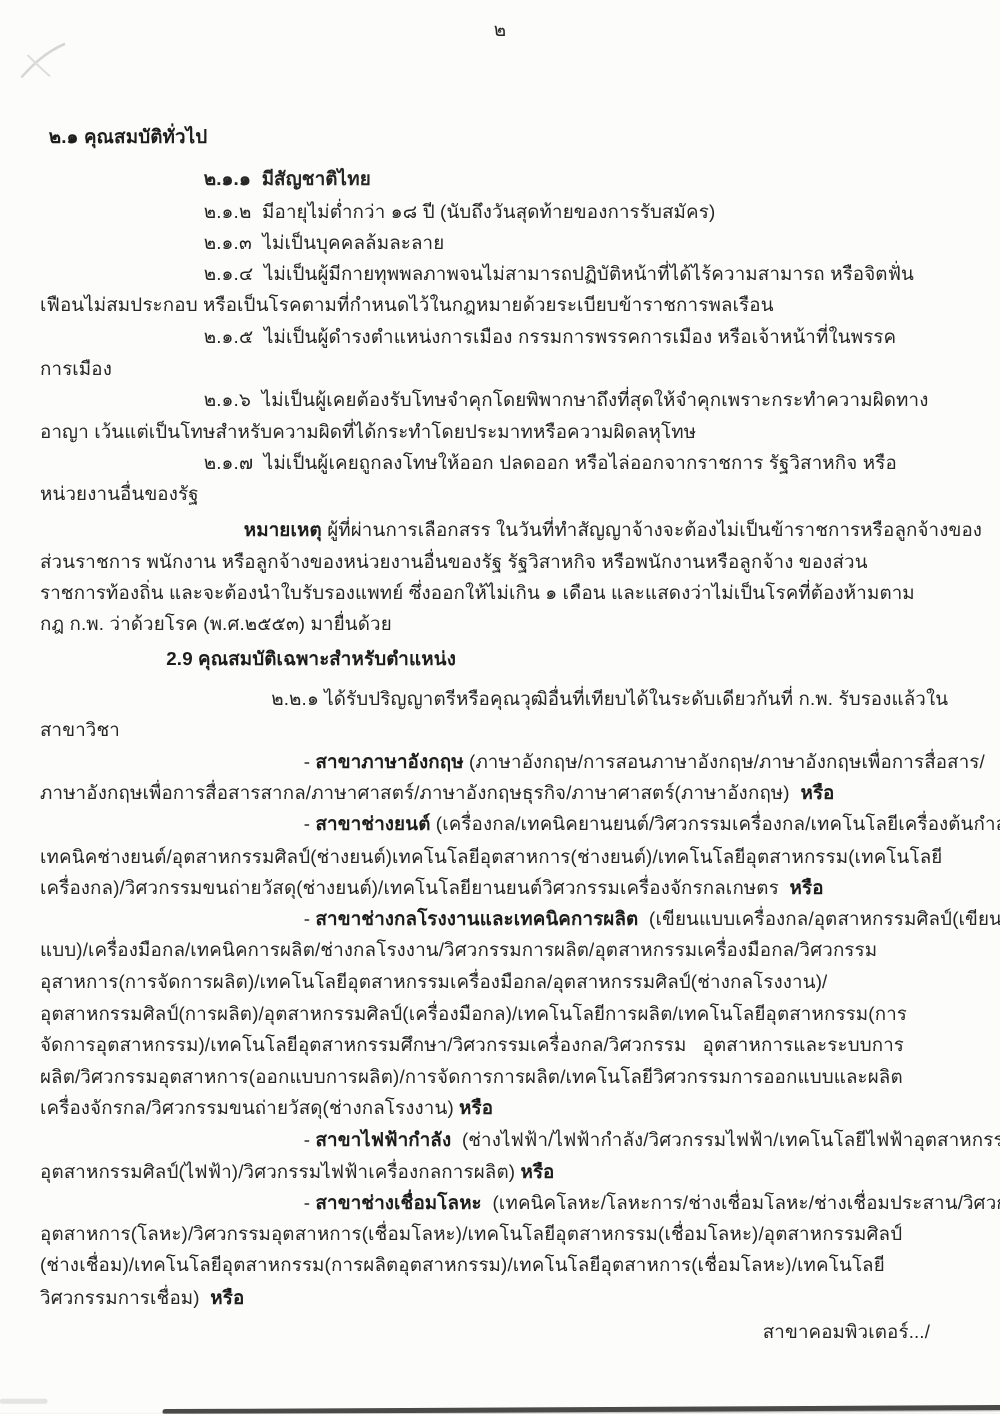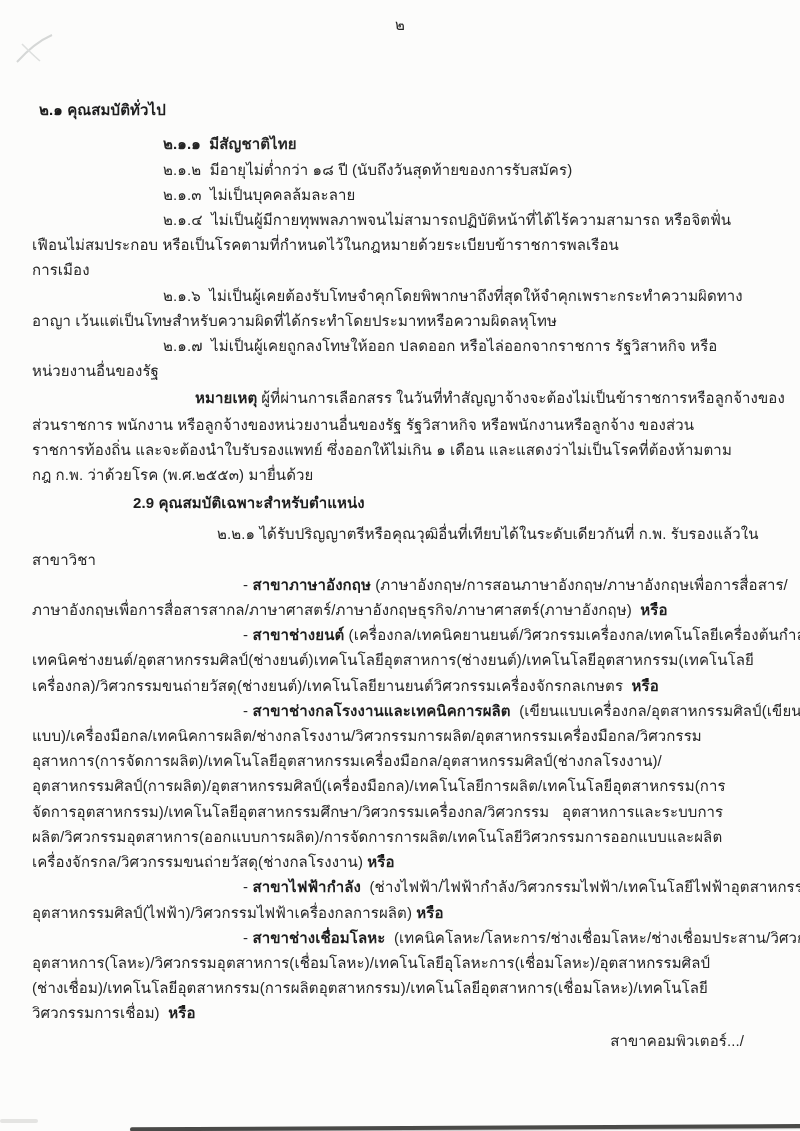--- a/index.html
+++ b/index.html
@@ -29,21 +29,21 @@
   .t-heading{padding-left:133px;}
   .t-item{padding-left:163px;}
   .t-cont{padding-left:32px;}
   .t-note{padding-left:195px;}
   .t-sub{padding-left:217px;}
   .t-dash{padding-left:243px;}
   .t-footer{text-align:right;padding-right:56px;}
   
   [data-name="section-2-1-heading"]{margin-top:60px;padding-left:39px;}
   [data-name="item-2-1-1"]{margin-top:9px;font-weight:bold;}
-  [data-name="note-line-1"]{margin-top:3px;font-family:Liberation Serif, serif;}
+  [data-name="note-line-1"]{margin-top:3px;}
   [data-name="section-2-2-heading"]{margin-top:3px;}
   [data-name="item-2-2-1"]{margin-top:6px;}
   [data-name="footer-continuation"]{margin-top:2px;}
   
   .scan-edge{
     position:absolute;
     left:130px;right:-6px;bottom:3px;
     height:4px;
     background:#4a4a48;
     border-radius:2px;
@@ -73,20 +73,21 @@
   </svg>
 
   <div class="content" data-name="document-lines">
       <div class="line t-center" data-name="page-number"><span class="seg" data-name="text-run">๒</span></div>
       <div class="line t-heading" data-name="section-2-1-heading"><span class="seg b" data-name="bold-text-run">๒.๑ คุณสมบัติทั่วไป</span></div>
       <div class="line t-item" data-name="item-2-1-1"><span class="seg" data-name="text-run">๒.๑.๑  มีสัญชาติไทย</span></div>
       <div class="line t-item" data-name="item-2-1-2"><span class="seg" data-name="text-run">๒.๑.๒  มีอายุไม่ต่ำกว่า ๑๘ ปี (นับถึงวันสุดท้ายของการรับสมัคร)</span></div>
       <div class="line t-item" data-name="item-2-1-3"><span class="seg" data-name="text-run">๒.๑.๓  ไม่เป็นบุคคลล้มละลาย</span></div>
       <div class="line t-item" data-name="item-2-1-4"><span class="seg" data-name="text-run">๒.๑.๔  ไม่เป็นผู้มีกายทุพพลภาพจนไม่สามารถปฏิบัติหน้าที่ได้ไร้ความสามารถ หรือจิตฟั่น</span></div>
       <div class="line t-cont" data-name="item-2-1-4-cont"><span class="seg" data-name="text-run">เฟือนไม่สมประกอบ หรือเป็นโรคตามที่กำหนดไว้ในกฎหมายด้วยระเบียบข้าราชการพลเรือน</span></div>
+      <div class="line t-item" data-name="item-2-1-5"><span class="seg" data-name="text-run">๒.๑.๕  ไม่เป็นผู้ดำรงตำแหน่งการเมือง กรรมการพรรคการเมือง หรือเจ้าหน้าที่ในพรรค</span></div>
       <div class="line t-cont" data-name="item-2-1-5-cont"><span class="seg" data-name="text-run">การเมือง</span></div>
       <div class="line t-item" data-name="item-2-1-6"><span class="seg" data-name="text-run">๒.๑.๖  ไม่เป็นผู้เคยต้องรับโทษจำคุกโดยพิพากษาถึงที่สุดให้จำคุกเพราะกระทำความผิดทาง</span></div>
       <div class="line t-cont" data-name="item-2-1-6-cont"><span class="seg" data-name="text-run">อาญา เว้นแต่เป็นโทษสำหรับความผิดที่ได้กระทำโดยประมาทหรือความผิดลหุโทษ</span></div>
       <div class="line t-item" data-name="item-2-1-7"><span class="seg" data-name="text-run">๒.๑.๗  ไม่เป็นผู้เคยถูกลงโทษให้ออก ปลดออก หรือไล่ออกจากราชการ รัฐวิสาหกิจ หรือ</span></div>
       <div class="line t-cont" data-name="item-2-1-7-cont"><span class="seg" data-name="text-run">หน่วยงานอื่นของรัฐ</span></div>
       <div class="line t-note" data-name="note-line-1"><span class="seg b" data-name="bold-text-run">หมายเหตุ</span><span class="seg" data-name="text-run"> ผู้ที่ผ่านการเลือกสรร ในวันที่ทำสัญญาจ้างจะต้องไม่เป็นข้าราชการหรือลูกจ้างของ</span></div>
       <div class="line t-cont" data-name="note-line-2"><span class="seg" data-name="text-run">ส่วนราชการ พนักงาน หรือลูกจ้างของหน่วยงานอื่นของรัฐ รัฐวิสาหกิจ หรือพนักงานหรือลูกจ้าง ของส่วน</span></div>
       <div class="line t-cont" data-name="note-line-3"><span class="seg" data-name="text-run">ราชการท้องถิ่น และจะต้องนำใบรับรองแพทย์ ซึ่งออกให้ไม่เกิน ๑ เดือน และแสดงว่าไม่เป็นโรคที่ต้องห้ามตาม</span></div>
       <div class="line t-cont" data-name="note-line-4"><span class="seg" data-name="text-run">กฎ ก.พ. ว่าด้วยโรค (พ.ศ.๒๕๕๓) มายื่นด้วย</span></div>
       <div class="line t-heading" data-name="section-2-2-heading"><span class="seg b" data-name="bold-text-run">2.9 คุณสมบัติเฉพาะสำหรับตำแหน่ง</span></div>
@@ -100,21 +101,21 @@
       <div class="line t-dash" data-name="field-machine-shop-line-1"><span class="seg" data-name="text-run">- </span><span class="seg b" data-name="bold-text-run">สาขาช่างกลโรงงานและเทคนิคการผลิต</span><span class="seg" data-name="text-run">  (เขียนแบบเครื่องกล/อุตสาหกรรมศิลป์(เขียน</span></div>
       <div class="line t-cont" data-name="field-machine-shop-line-2"><span class="seg" data-name="text-run">แบบ)/เครื่องมือกล/เทคนิคการผลิต/ช่างกลโรงงาน/วิศวกรรมการผลิต/อุตสาหกรรมเครื่องมือกล/วิศวกรรม</span></div>
       <div class="line t-cont" data-name="field-machine-shop-line-3"><span class="seg" data-name="text-run">อุสาหการ(การจัดการผลิต)/เทคโนโลยีอุตสาหกรรมเครื่องมือกล/อุตสาหกรรมศิลป์(ช่างกลโรงงาน)/</span></div>
       <div class="line t-cont" data-name="field-machine-shop-line-4"><span class="seg" data-name="text-run">อุตสาหกรรมศิลป์(การผลิต)/อุตสาหกรรมศิลป์(เครื่องมือกล)/เทคโนโลยีการผลิต/เทคโนโลยีอุตสาหกรรม(การ</span></div>
       <div class="line t-cont" data-name="field-machine-shop-line-5"><span class="seg" data-name="text-run">จัดการอุตสาหกรรม)/เทคโนโลยีอุตสาหกรรมศึกษา/วิศวกรรมเครื่องกล/วิศวกรรม   อุตสาหการและระบบการ</span></div>
       <div class="line t-cont" data-name="field-machine-shop-line-6"><span class="seg" data-name="text-run">ผลิต/วิศวกรรมอุตสาหการ(ออกแบบการผลิต)/การจัดการการผลิต/เทคโนโลยีวิศวกรรมการออกแบบและผลิต</span></div>
       <div class="line t-cont" data-name="field-machine-shop-line-7"><span class="seg" data-name="text-run">เครื่องจักรกล/วิศวกรรมขนถ่ายวัสดุ(ช่างกลโรงงาน) </span><span class="seg b" data-name="bold-text-run">หรือ</span></div>
       <div class="line t-dash" data-name="field-electrical-line-1"><span class="seg" data-name="text-run">- </span><span class="seg b" data-name="bold-text-run">สาขาไฟฟ้ากำลัง</span><span class="seg" data-name="text-run">  (ช่างไฟฟ้า/ไฟฟ้ากำลัง/วิศวกรรมไฟฟ้า/เทคโนโลยีไฟฟ้าอุตสาหกรรม/</span></div>
       <div class="line t-cont" data-name="field-electrical-line-2"><span class="seg" data-name="text-run">อุตสาหกรรมศิลป์(ไฟฟ้า)/วิศวกรรมไฟฟ้าเครื่องกลการผลิต) </span><span class="seg b" data-name="bold-text-run">หรือ</span></div>
       <div class="line t-dash" data-name="field-welding-line-1"><span class="seg" data-name="text-run">- </span><span class="seg b" data-name="bold-text-run">สาขาช่างเชื่อมโลหะ</span><span class="seg" data-name="text-run">  (เทคนิคโลหะ/โลหะการ/ช่างเชื่อมโลหะ/ช่างเชื่อมประสาน/วิศวกรรม</span></div>
-      <div class="line t-cont" data-name="field-welding-line-2"><span class="seg" data-name="text-run">อุตสาหการ(โลหะ)/วิศวกรรมอุตสาหการ(เชื่อมโลหะ)/เทคโนโลยีอุโลหะการ(เชื่อมโลหะ)/อุตสาหกรรมศิลป์</span></div>
+      <div class="line t-cont" data-name="field-welding-line-2"><span class="seg" data-name="text-run">อุตสาหการ(โลหะ)/วิศวกรรมอุตสาหการ(เชื่อมโลหะ)/เทคโนโลยีอุตสาหกรรม(เชื่อมโลหะ)/อุตสาหกรรมศิลป์</span></div>
       <div class="line t-cont" data-name="field-welding-line-3"><span class="seg" data-name="text-run">(ช่างเชื่อม)/เทคโนโลยีอุตสาหกรรม(การผลิตอุตสาหกรรม)/เทคโนโลยีอุตสาหการ(เชื่อมโลหะ)/เทคโนโลยี</span></div>
       <div class="line t-cont" data-name="field-welding-line-4"><span class="seg" data-name="text-run">วิศวกรรมการเชื่อม)  </span><span class="seg b" data-name="bold-text-run">หรือ</span></div>
       <div class="line t-footer" data-name="footer-continuation"><span class="seg" data-name="text-run">สาขาคอมพิวเตอร์.../</span></div>
     </div>
 
   <div class="scan-smudge" data-name="scan-smudge"></div>
   <div class="scan-edge" data-name="scan-edge-line"></div>
 </div>
 
 </body></html>

